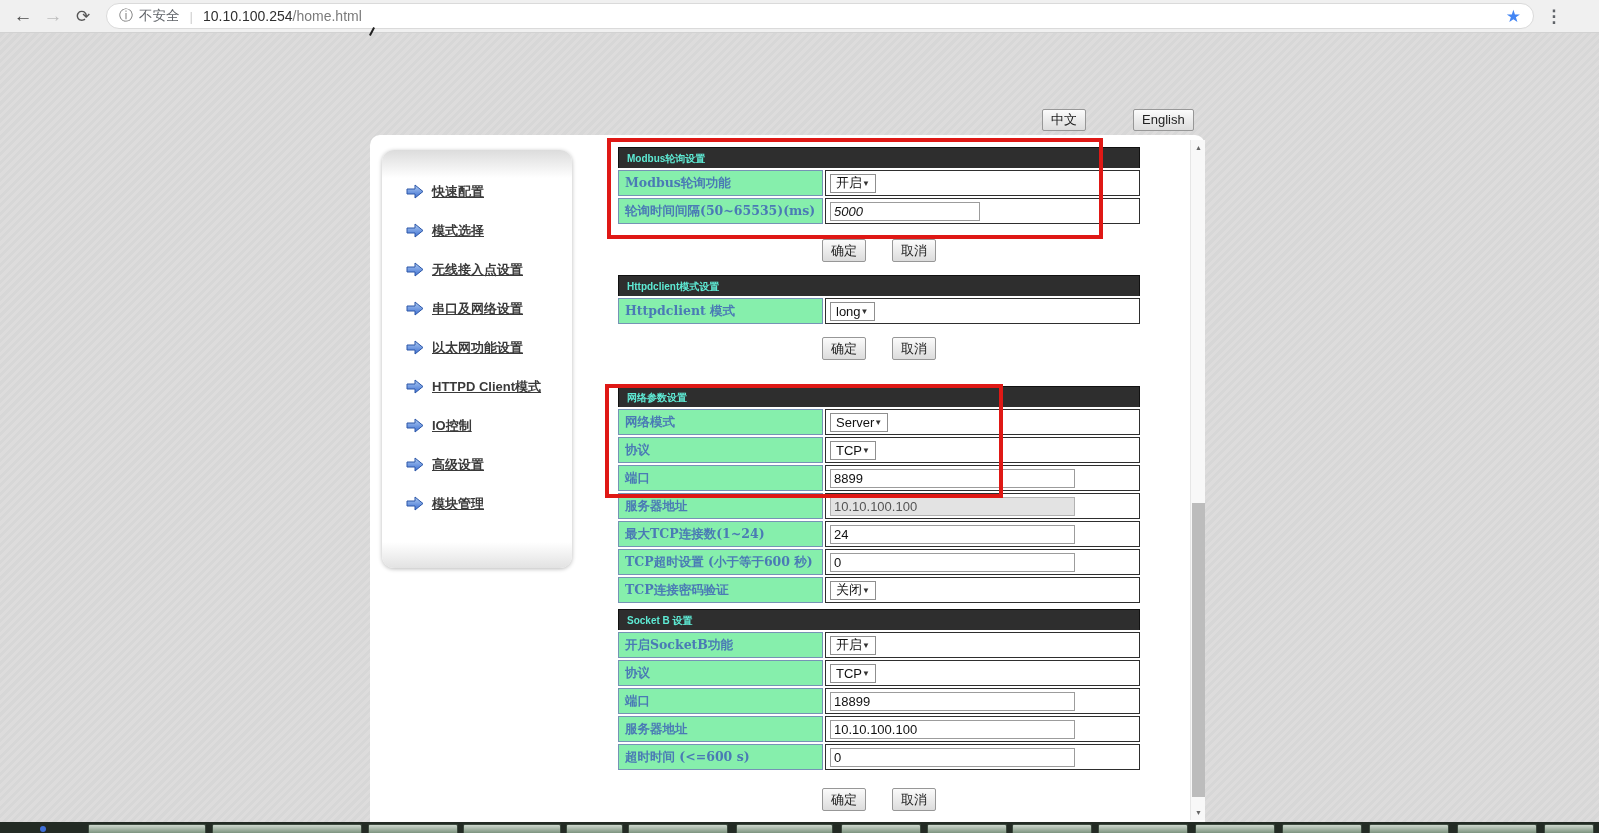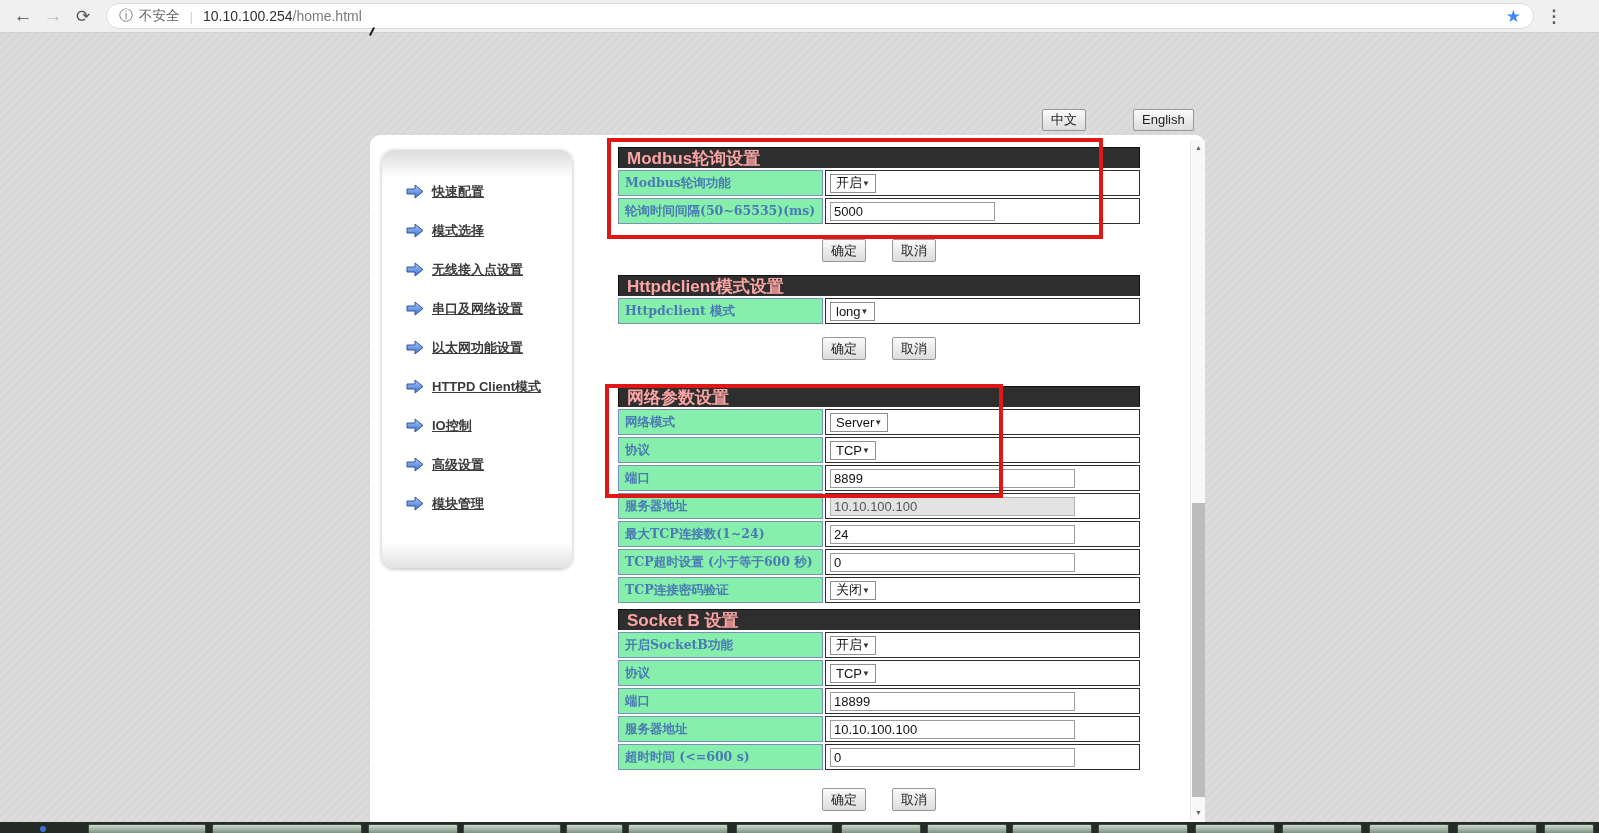--- a/index.html
+++ b/index.html
@@ -59,22 +59,22 @@
     padding:22px 0 0 24px;
   }
   .sb-item { display:flex; align-items:center; height:39px; gap:8px; }
   .sb-item a { color:#3a3a3a; font-size:13px; text-decoration:underline; cursor:pointer; font-weight:600; }
   .sb-arrow { width:18px; height:15px; flex:0 0 auto; }
 
   
   .main-col { position:absolute; left:248px; top:12px; width:522px; }
   .tbl { width:522px; }
   .tbl-header {
-    height:21px; line-height:21px; background:#2e2e2e; color:#fca5a5;
-    font-size:17px; font-weight:bold; padding-left:8px;
+    height:21px; line-height:21px; background:#2e2e2e; color:#5eead4;
+    font-size:10px; font-weight:bold; padding-left:8px;
     border:1px solid #111; border-bottom:none;
   }
   .row { display:flex; margin-top:2px; gap:2px; height:26px; }
   .cell-label {
     width:205px; background:#86efac; border:1px solid #7693b5;
     color:#4a7ab5; font-family:"DejaVu Serif", serif; font-weight:bold; font-size:12.5px;
     display:flex; align-items:center; padding-left:6px;
   }
   .cell-value {
     flex:1; background:#fff; border:1px solid #2e2e2e;
@@ -83,21 +83,21 @@
   .sel {
     display:inline-flex; align-items:center; gap:0; height:19px;
     border:1px solid #8f8f8f; background:#fff; padding:0 5px;
     font-size:13px; color:#111; cursor:pointer;
   }
   .sel .arr { font-size:8px; color:#333; }
   input.fld {
     height:19px; border:1px solid #9c9c9c; background:#fff;
     font-size:13px; padding-left:3px; font-family:"Liberation Sans",sans-serif; color:#111;
   }
-  .w165 { width:165px; } .w245 { width:245px; }
+  .w165 { width:150px;font-style:italic; } .w245 { width:245px; }
   input.fld:disabled { background:#e3e3e3; color:#555; border-color:#b2b2b2; }
   .btn-row { display:flex; justify-content:center; gap:26px; }
   .btn-row .btn { height:23px; line-height:21px; min-width:42px; }
   .mt15{margin-top:15px;} .mt13{margin-top:13px;} .mt26{margin-top:26px;} .mt6{margin-top:6px;} .mt18{margin-top:18px;}
 
   
   .red-box { position:absolute; border:4px solid #df1815; pointer-events:none; z-index:5; }
   .red-box-1 { left:607px; top:138px; width:496px; height:101px; }
   .red-box-2 { left:605px; top:384px; width:398px; height:114px; }
 

